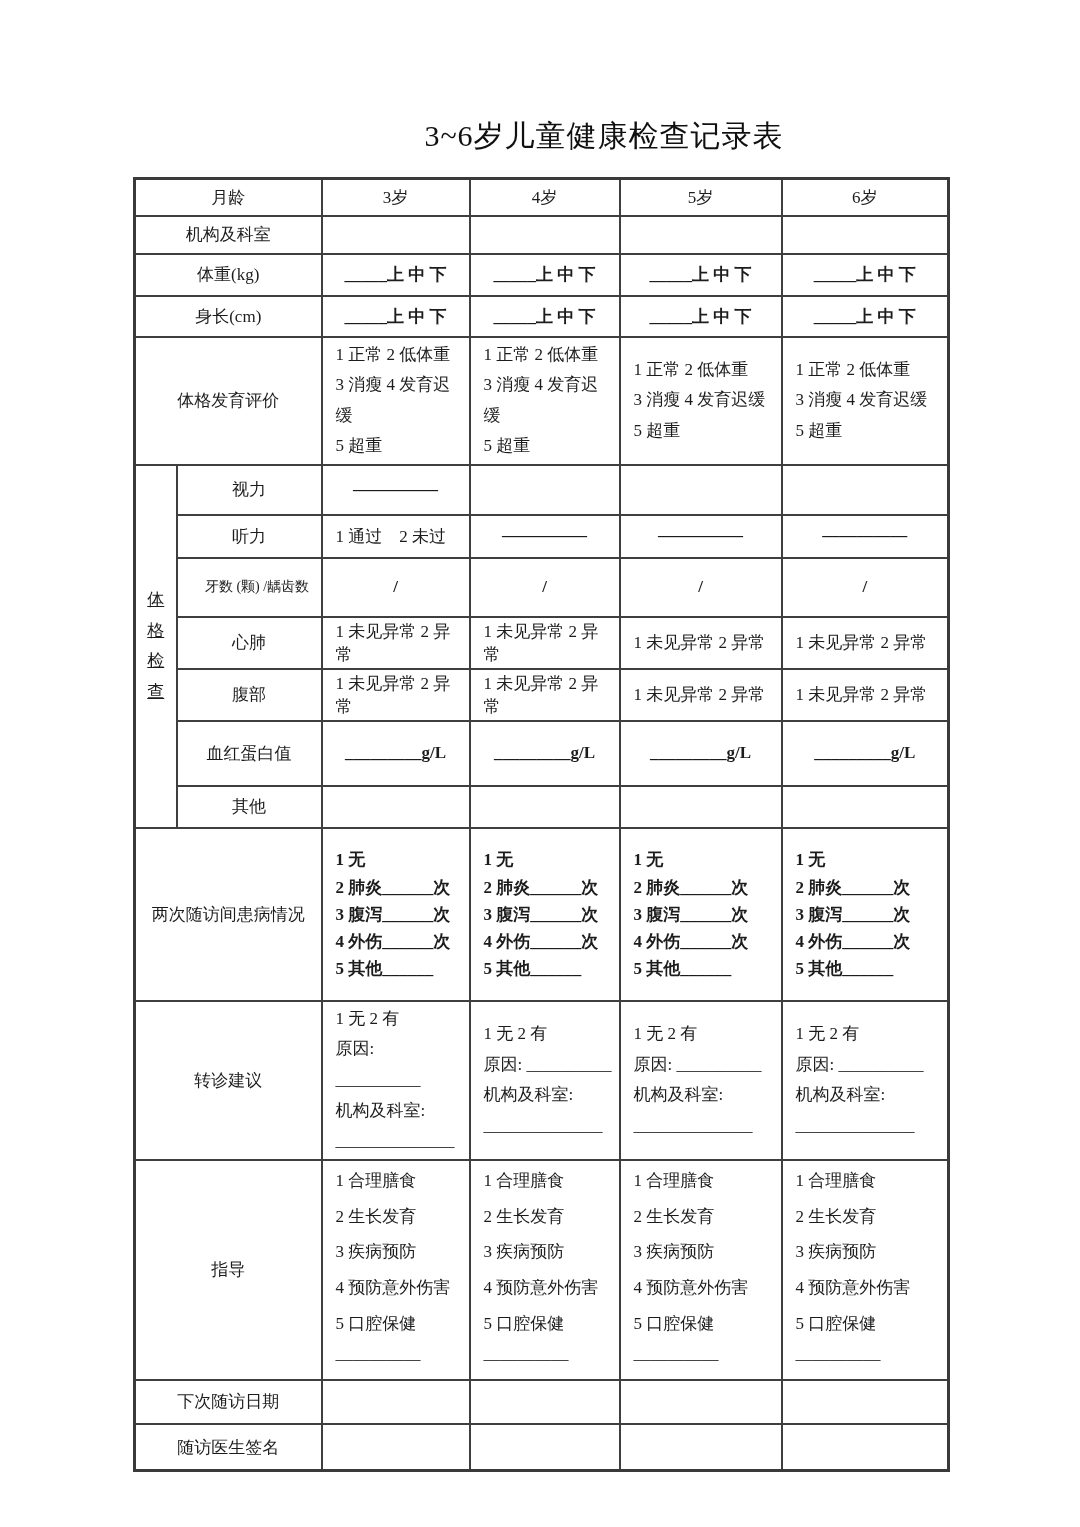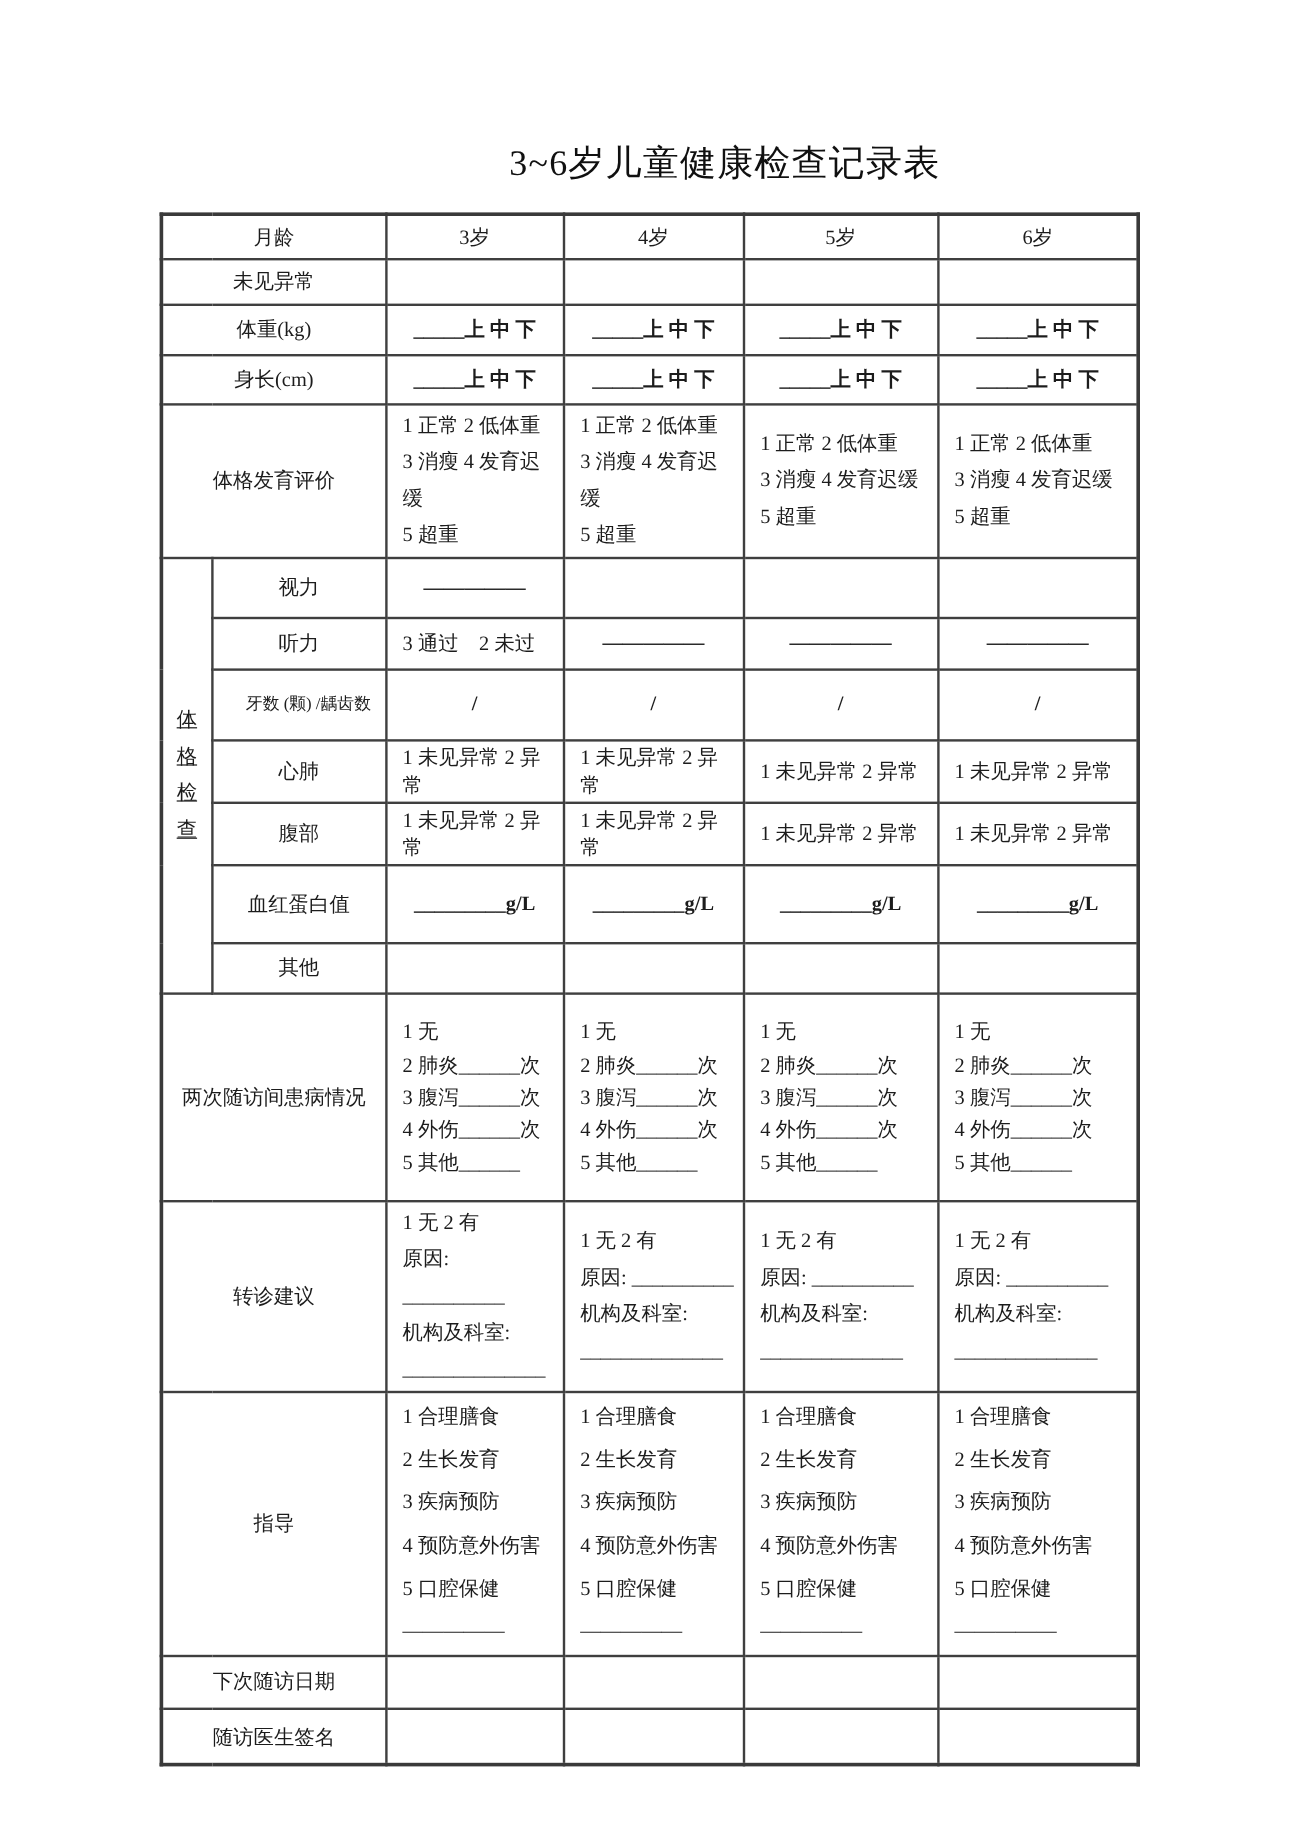--- a/index.html
+++ b/index.html
@@ -43,21 +43,21 @@
     color: #1c1c1c;
     padding: 2px 6px;
     vertical-align: middle;
     overflow: hidden;
   }
   td.lbl { text-align: center; }
   td.c   { text-align: center; font-weight: bold; }
   td.l   { text-align: left; padding-left: 13px; }
   .pre   { white-space: pre-line; }
   .dev   { line-height: 1.8; }
-  .ill   { line-height: 1.6; }
+  .ill   { line-height: 1.6; font-weight: bold; }
   .ref   { line-height: 1.8; }
   .gui   { line-height: 2.1; }
   td.vert { text-align: center; padding: 0; }
   .vtext {
     display: inline-block;
     width: 1.15em;
     line-height: 1.8;
     text-align: center;
     font-size: 17px;
     text-decoration: underline;
@@ -84,21 +84,21 @@
 
       <tr style="height:37px">
         <td class="lbl" colspan="2">月龄</td>
         <td class="lbl">3岁</td>
         <td class="lbl">4岁</td>
         <td class="lbl">5岁</td>
         <td class="lbl">6岁</td>
       </tr>
 
       <tr style="height:38px">
-        <td class="lbl" colspan="2">未见异常</td>
+        <td class="lbl" colspan="2">机构及科室</td>
         <td class="c"></td>
         <td class="c"></td>
         <td class="c"></td>
         <td class="c"></td>
       </tr>
 
       <tr style="height:42px">
         <td class="lbl" colspan="2">体重(kg)</td>
         <td class="c">_____上 中 下</td>
         <td class="c">_____上 中 下</td>
@@ -136,21 +136,21 @@
         </td>
         <td class="lbl">视力</td>
         <td class="c">—————</td>
         <td class="c"></td>
         <td class="c"></td>
         <td class="c"></td>
       </tr>
 
       <tr style="height:43px">
         <td class="lbl">听力</td>
-        <td class="l">3 通过　2 未过</td>
+        <td class="l">1 通过　2 未过</td>
         <td class="c">—————</td>
         <td class="c">—————</td>
         <td class="c">—————</td>
       </tr>
 
       <tr style="height:59px">
         <td class="lbl teeth-lbl">牙数 (颗) /龋齿数</td>
         <td class="c">/</td>
         <td class="c">/</td>
         <td class="c">/</td>

